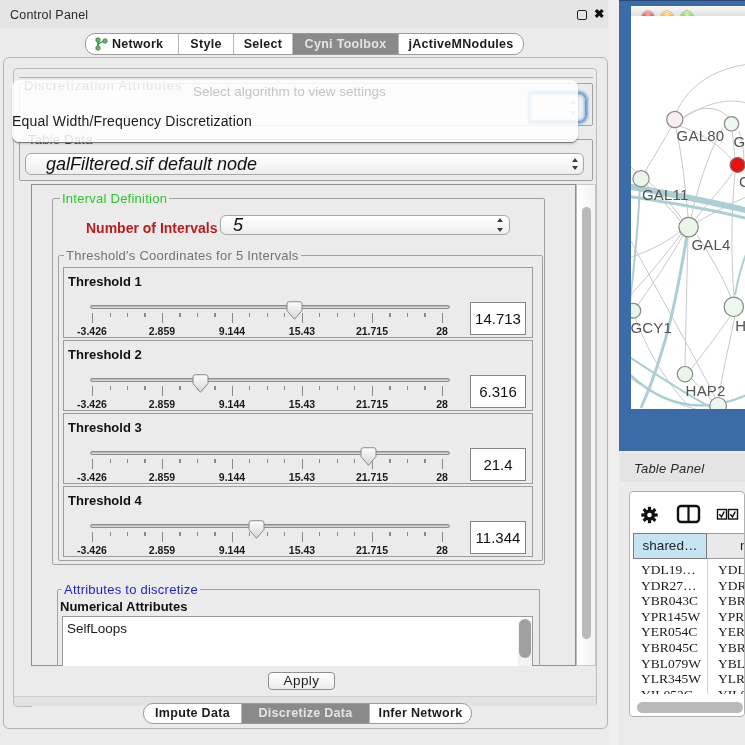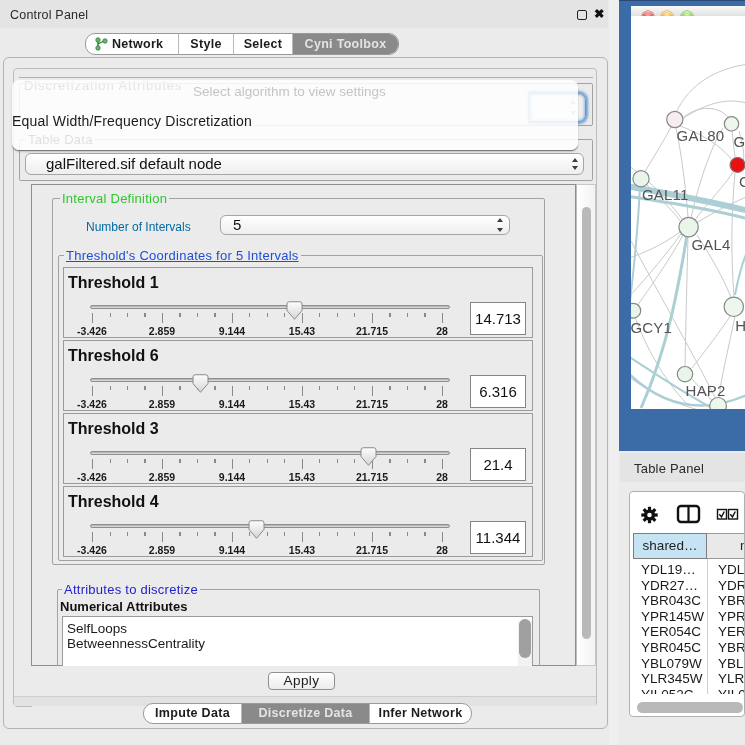--- a/index.html
+++ b/index.html
@@ -26,33 +26,33 @@
 
   
   #outerpanel { left:3px; top:57px; width:605px; height:672px; border:1px solid #b3b3b3; border-radius:6px; background:#ebebeb; }
   #innerpanel { left:13px; top:68px; width:584px; height:639px; border:1px solid #bdbdbd; border-radius:4px; background:#ebebeb; }
 
   .group { position:absolute; border:1px solid #a2a2a2; border-radius:2px; }
   .group > .gtitle { position:absolute; top:-8px; left:6px; background:#ebebeb; padding:0 2px; font-size:13px; letter-spacing:0.25px; white-space:nowrap; }
 
   
   .combo { position:absolute; background:linear-gradient(#ffffff,#eeeeee); border:1px solid #a6a6a6; border-radius:6px;
-           font-size:15px; color:#111; }
+           font-size:18px; color:#111;font-style:italic; }
   .combo .ar { position:absolute; width:0; height:0; border-left:3px solid transparent; border-right:3px solid transparent; }
   .combo .up { border-bottom:4.5px solid #3d3d3d; }
   .combo .dn { border-top:4.5px solid #3d3d3d; }
 
   
   #mainbox { left:31px; top:184px; width:545px; height:482px; border:1px solid #8d8d8d; background:#ebebeb; overflow:hidden; }
   #vscroll { left:576px; top:184px; width:20px; height:482px; background:linear-gradient(90deg,#ffffff,#f2f2f2); border:1px solid #c8c8c8; border-left:1px solid #bdbdbd; }
   #vthumb { left:582px; top:207px; width:9px; height:432px; background:#b9b9b9; border-radius:5px; }
 
   
   .thbox { position:absolute; left:63px; width:470px; height:71px; border:1px solid #9b9b9b; background:#ebebeb; }
-  .thbox .lbl { position:absolute; left:4px; top:6px; font-size:16px; font-weight:bold; color:#111; }
+  .thbox .lbl { position:absolute; left:4px; top:6px; font-size:13px; font-weight:bold; color:#111; }
   .track { position:absolute; left:26px; top:37px; width:360px; height:4px; border:1px solid #8e8e8e; border-radius:3px;
            background:linear-gradient(#a9a9a9,#e6e6e6); }
   .ticks-min { position:absolute; left:28px; top:45px; width:351px; height:4px;
            background:repeating-linear-gradient(90deg,#8a8a8a 0 1px,transparent 1px 17.5px); }
   .ticks-maj { position:absolute; left:28px; top:45px; width:351px; height:10px;
            background:repeating-linear-gradient(90deg,#8a8a8a 0 1px,transparent 1px 70px); }
   .tlabels { position:absolute; left:0; top:57px; width:100%; height:12px; }
   .tlabels i { position:absolute; transform:translateX(-50%); font-style:normal; font-size:10.5px; font-weight:bold; color:#1a1a1a; }
   .thumb { position:absolute; top:33px; width:17px; height:19px; }
   .valbox { position:absolute; left:406px; top:34px; width:56px; height:33px; background:#fff; border:1px solid #858585;
@@ -61,52 +61,53 @@
   
   #attrlist { left:62px; top:616px; width:471px; height:58px; background:#fff; border:1px solid #9b9b9b; font-size:13.5px; color:#1a1a1a; padding-top:4px; }
   #attrlist div { padding-left:4px; height:15.3px; line-height:15.3px; }
 
   
   #applybtn { left:268px; top:672px; width:67px; height:18px; background:linear-gradient(#ffffff,#ececec); border:1px solid #8f8f8f;
               border-radius:4px; font-size:13.5px; letter-spacing:0.4px; color:#1c1c1c; text-align:center; line-height:16px; }
 
   
   #ghost-title { left:24px; top:78px; font-size:13px; letter-spacing:0.9px; color:#3a3a3a; }
-  #popup { left:12px; top:80px; width:566px; height:70px; background:rgba(255,255,255,0.86); border-radius:7px;
+  #popup { left:12px; top:80px; width:566px; height:62px; background:rgba(255,255,255,0.86); border-radius:7px;
            box-shadow:0 1px 0 rgba(105,105,105,0.8), 0 2px 2px rgba(130,130,130,0.4); }
   #popup .hint { position:absolute; left:181px; top:4px; font-size:13.5px; color:#c4c4c4; }
   #popup .it1 { position:absolute; left:2px; top:19px; font-size:14px; letter-spacing:0.15px; font-weight:bold; color:#111; }
   #popup .it2 { position:absolute; left:0px; top:33px; font-size:14px; letter-spacing:0.18px; color:#1a1a1a; }
 
   
   #netwin { left:619px; top:0; width:126px; height:451px; background:#3c6ca8; border-top:1px solid #2a4a75; }
   #nettitle { left:631px; top:6px; width:114px; height:21px; background:linear-gradient(#f9f9f9,#c9c9c9); border-bottom:1px solid #8e8e8e; }
   .tl { position:absolute; top:11px; width:12px; height:12px; border-radius:50%; }
   #netcanvas { left:631px; top:16px; width:127px; height:393px; background:#fff; overflow:hidden; }
 
   #tpheader { left:620px; top:453px; width:125px; height:29px; background:#e4e4e4; }
-  #tpheader .t { left:14px; top:8px; font-size:13px; letter-spacing:0.2px; color:#2a2a2a; }
+  #tpheader .t { left:14px; top:8px; font-size:13px; letter-spacing:0.2px; color:#2a2a2a;font-style:italic; }
   #tablebox { left:629px; top:491px; width:116px; height:226px; background:#fff; border:1px solid #b0b0b0; border-radius:4px; overflow:hidden; }
 
   .cursor-arrow { left:614px; top:369px; width:0; height:0; border-left:4px solid #555; border-top:3px solid transparent; border-bottom:3px solid transparent; transform:rotate(40deg); }
 </style>
 </head>
 <body>
 
 <div class="abs" id="titlebar">
     <div class="abs t">Control Panel</div>
   </div>
 <div class="abs" id="floatbtn"></div>
 <div class="abs" id="closebtn">✖</div>
 
 <div class="abs seg" id="toptabs">
   <span style="width:92px;">&nbsp;&nbsp;&nbsp;Network</span>
     <span style="width:55px;">Style</span>
     <span style="width:59px;">Select</span>
     <span class="sel" style="width:106px;">Cyni Toolbox</span>
+    <span style="width:125px;">jActiveMNodules</span>
 </div>
 <svg class="abs" id="neticon" width="13" height="14" style="left:95px; top:37px;" viewBox="0 0 13 14">
   <line x1="3" y1="3" x2="3" y2="11" stroke="#2e7d32" stroke-width="1.4"></line>
   <line x1="3" y1="7" x2="9" y2="4" stroke="#2e7d32" stroke-width="1.2"></line>
   <circle cx="3" cy="3" r="2.2" fill="#66bb6a" stroke="#2e7d32" stroke-width="0.8"></circle>
   <circle cx="3" cy="11" r="2.2" fill="#66bb6a" stroke="#2e7d32" stroke-width="0.8"></circle>
   <circle cx="10" cy="4" r="2.2" fill="#66bb6a" stroke="#2e7d32" stroke-width="0.8"></circle>
 </svg>
 
 <div class="abs" id="outerpanel"></div>
@@ -128,28 +129,28 @@
   <i class="ar up" style="right:5px; top:4px;"></i><i class="ar dn" style="right:5px; bottom:4px;"></i>
 </div>
 
 <div class="abs" id="mainbox"></div>
 <div class="abs" id="vscroll"></div>
 <div class="abs" id="vthumb"></div>
 
 <div class="group" style="left:52px; top:198px; width:493px; height:367px;">
   <span class="gtitle" style="left:7px; color:#2ec72e;">Interval Definition</span>
 </div>
-<div class="abs" style="left:86px; top:220px; font-size:12px; font-weight:normal; color:#0369a1;">Number of Intervals</div>
+<div class="abs" style="left:86px; top:220px; font-size:14px; font-weight:bold; color:#b91c1c;">Number of Intervals</div>
 <div class="combo" style="left:220px; top:215px; width:290px; height:20px; line-height:18px;">
   <span style="padding-left:12px;">5</span>
   <i class="ar up" style="right:6px; top:2px;"></i><i class="ar dn" style="right:6px; bottom:2px;"></i>
 </div>
 
 <div class="group" style="left:58px; top:255px; width:485px; height:306px;">
-  <span class="gtitle" style="left:5px; color:#1d4ed8;text-decoration:underline;">Threshold's Coordinates for 5 Intervals</span>
+  <span class="gtitle" style="left:5px; color:#737373;">Threshold's Coordinates for 5 Intervals</span>
 </div>
 
 <svg width="0" height="0" style="position:absolute;">
   <defs>
     <linearGradient id="thg" x1="0" y1="0" x2="0" y2="1">
       <stop offset="0" stop-color="#fdfdfd"></stop>
         <stop offset="1" stop-color="#d5d5d5"></stop>
     </linearGradient>
     <symbol id="sliderthumb" viewBox="0 0 17 19">
       <path d="M3.2,0.75 h10.6 a2.2,2.2 0 0 1 2.2,2.2 v6.6 L8.5,18.3 L1,9.55 V2.95 a2.2,2.2 0 0 1 2.2,-2.2 Z" fill="url(#thg)" stroke="#8a8a8a" stroke-width="1"></path>
@@ -169,21 +170,21 @@
       <i style="left:238px;">15.43</i>
       <i style="left:308px;">21.715</i>
       <i style="left:378px;">28</i>
     </div>
   <svg class="thumb" style="left:222px;" width="17" height="19">
       <use href="#sliderthumb"></use>
     </svg>
   <div class="valbox">14.713</div>
 </div>
 <div class="thbox" style="top:340px;">
-  <div class="lbl">Threshold 6</div>
+  <div class="lbl">Threshold 2</div>
   <div class="track"></div>
   <div class="ticks-min"></div>
     <div class="ticks-maj"></div>
   <div class="tlabels">
       <i style="left:28px;">-3.426</i>
       <i style="left:98px;">2.859</i>
       <i style="left:168px;">9.144</i>
       <i style="left:238px;">15.43</i>
       <i style="left:308px;">21.715</i>
       <i style="left:378px;">28</i>
@@ -229,21 +230,20 @@
     </svg>
   <div class="valbox">11.344</div>
 </div>
 
 <div class="group" style="left:57px; top:589px; width:483px; height:90px; border-bottom:none;">
   <span class="gtitle" style="left:4px; color:#2222cc;">Attributes to discretize</span>
 </div>
 <div class="abs" style="left:60px; top:599px; font-size:13px; font-weight:bold; color:#111;">Numerical Attributes</div>
 <div class="abs" id="attrlist">
   <div>SelfLoops</div>
-  <div>BetweennessCentrality</div>
 </div>
 <div class="abs" style="left:518px; top:621px; width:14px; height:45px; background:#f2f2f2;"></div>
 <div class="abs" style="left:519px; top:619px; width:12px; height:39px; background:#a0a0a0; border-radius:6px;"></div>
 
 <div class="abs" style="left:32px; top:666px; width:563px; height:47px; background:#ebebeb;"></div>
 
 <div class="abs" style="left:14px; top:696px; width:582px; height:10px; background:#e2e2e2; border-top:1px solid #cdcdcd;"></div>
 <div class="abs" id="applybtn">Apply</div>
 
 <div class="abs seg" id="bottabs">
@@ -357,21 +357,21 @@
       <path d="M89.3 22.3 l2.2 2.6 2.8-5.4" stroke-width="1.4"></path>
       <path d="M100.3 22.3 l2.2 2.6 2.8-5.4" stroke-width="1.4"></path>
     </g>
   </svg>
 
   <div style="position:absolute; left:3px; top:41px; width:74px; height:26px; background:#c5e3f2; border:1px solid #7d7d7d; font-size:13.5px; color:#222; text-align:center; line-height:24px;">shared…</div>
   <div style="position:absolute; left:77px; top:41px; width:39px; height:26px; background:#e9e9e9; border:1px solid #9a9a9a; border-left:none; font-size:13.5px; color:#222;">
       <span style="position:absolute; left:33px; top:4px;">na</span>
     </div>
 
-  <div style="position:absolute; left:0; top:68px; width:116px; height:134px; overflow:hidden; font-size:13.5px; color:#1a1a1a;">
+  <div style="position:absolute; left:0; top:68px; width:116px; height:134px; overflow:hidden; font-size:13.5px; color:#1a1a1a;font-family:Liberation Serif, serif;">
     <div style="position:absolute; left:11px; top:2px;">YDL19…</div>
       <div style="position:absolute; left:88px; top:2px;">YDL194W</div>
     <div style="position:absolute; left:11px; top:17.6px;">YDR27…</div>
       <div style="position:absolute; left:88px; top:17.6px;">YDR277C</div>
     <div style="position:absolute; left:11px; top:33.2px;">YBR043C</div>
       <div style="position:absolute; left:88px; top:33.2px;">YBR043C</div>
     <div style="position:absolute; left:11px; top:48.8px;">YPR145W</div>
       <div style="position:absolute; left:88px; top:48.8px;">YPR145W</div>
     <div style="position:absolute; left:11px; top:64.4px;">YER054C</div>
       <div style="position:absolute; left:88px; top:64.4px;">YER054C</div>

